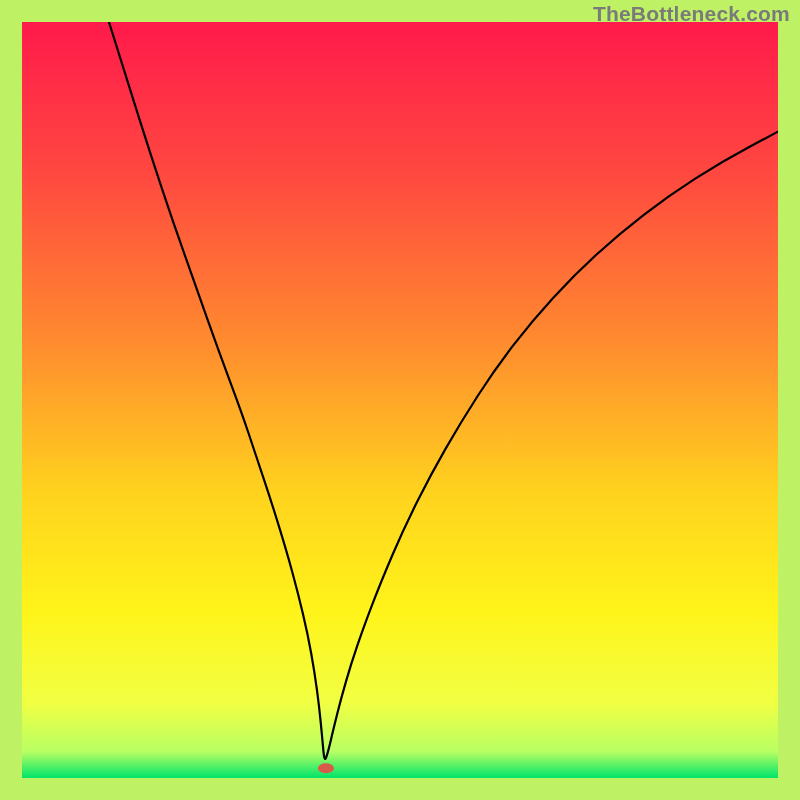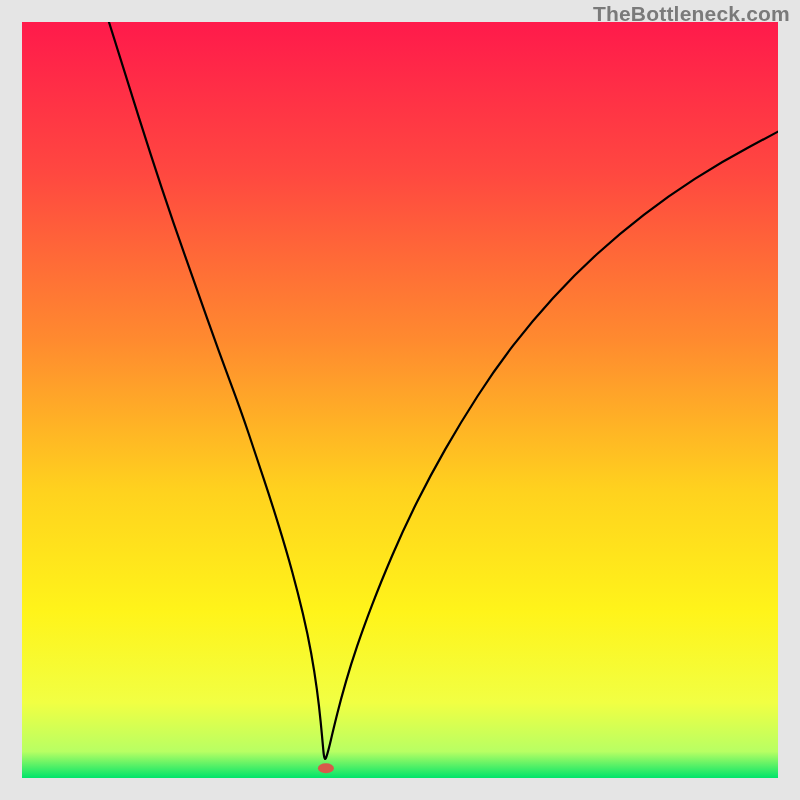--- a/index.html
+++ b/index.html
@@ -9,21 +9,21 @@
     height: 800px;
     background: #000;
     overflow: hidden;
   }
   .frame {
     position: absolute;
     left: 0;
     top: 0;
     width: 800px;
     height: 800px;
-    background: #e5e5e5;
+    background: #bef264;
   }
   .plot-area {
     position: absolute;
     left: 22px;
     top: 22px;
     width: 756px;
     height: 756px;
     overflow: hidden;
   }
   .watermark {

